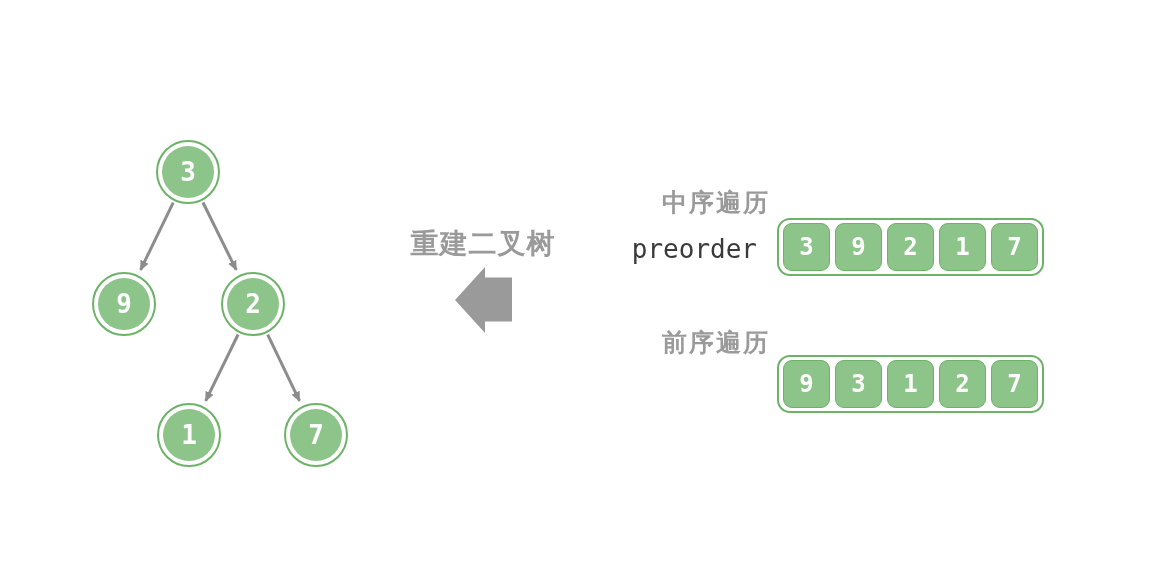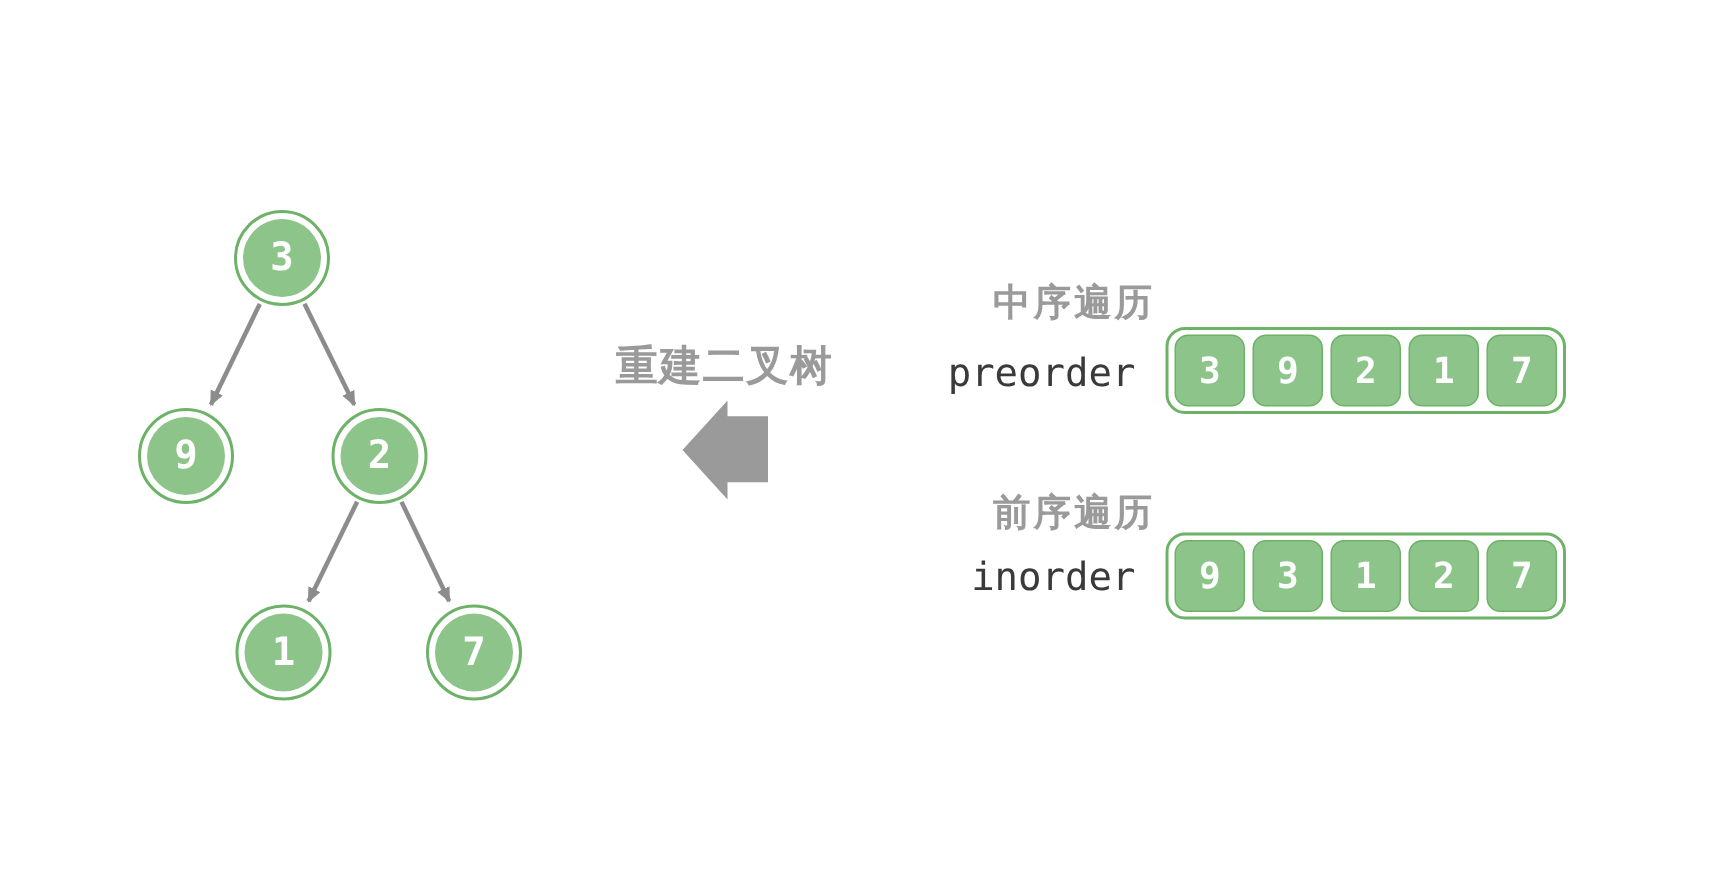--- a/index.html
+++ b/index.html
@@ -179,21 +179,20 @@
     </div>
     <div class="cell">
       <span class="cell-value">1</span>
     </div>
     <div class="cell">
       <span class="cell-value">7</span>
     </div>
   </div>
 
   <div class="cn-label row2">前序遍历</div>
-  <div class="en-label row2">inorder</div>
   <div class="seq-array row2">
     <div class="cell">
       <span class="cell-value">9</span>
     </div>
     <div class="cell">
       <span class="cell-value">3</span>
     </div>
     <div class="cell">
       <span class="cell-value">1</span>
     </div>

